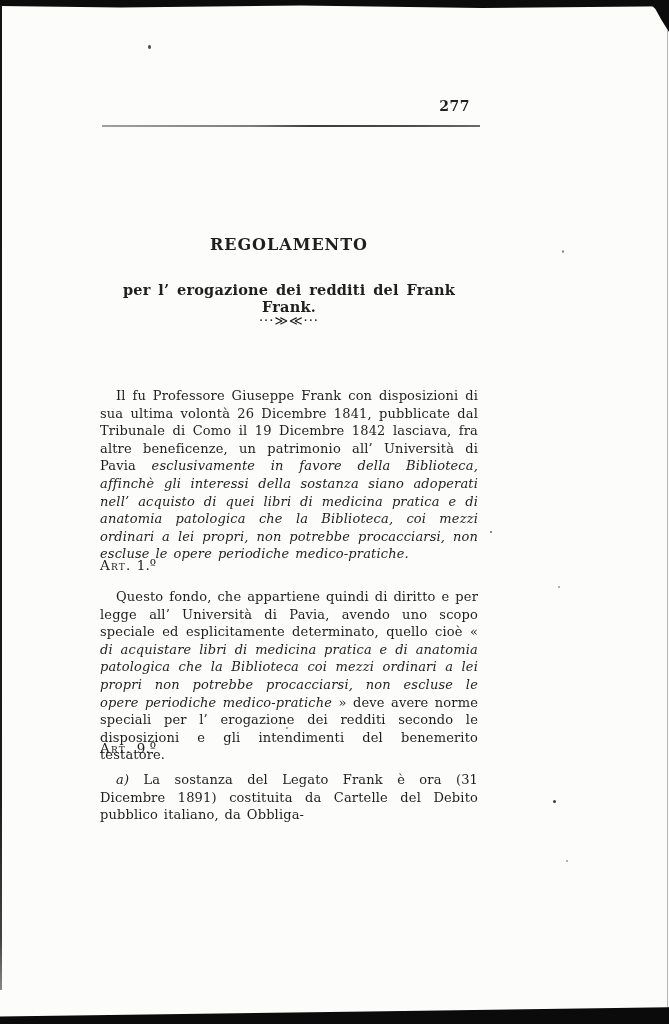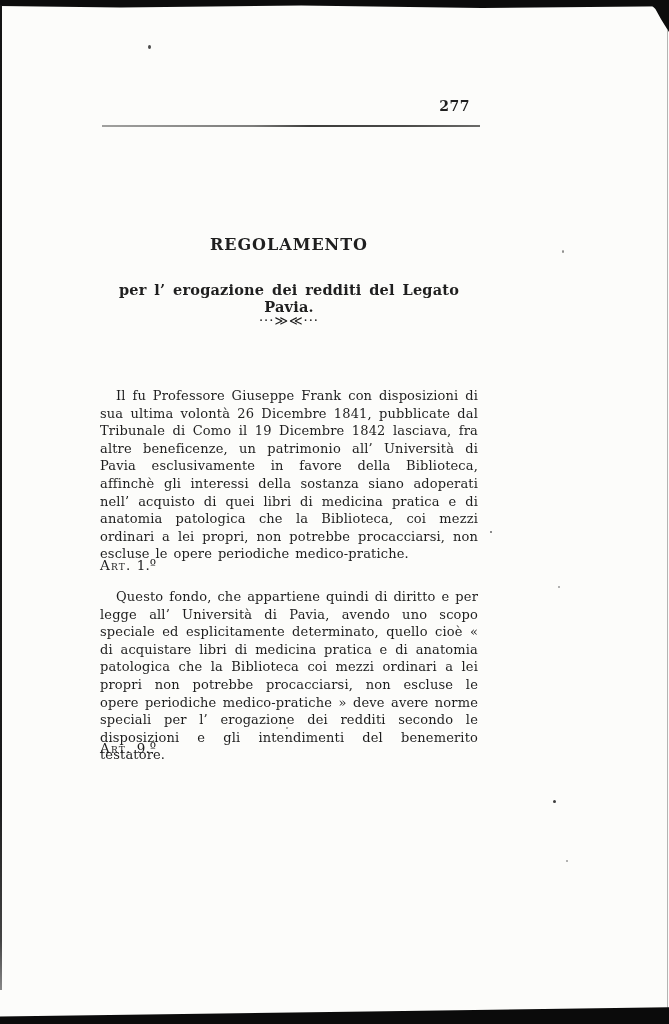--- a/index.html
+++ b/index.html
@@ -81,21 +81,21 @@
   .body-par {
     position: absolute; left: 0; width: 378px; margin: 0;
     font-size: 13px; line-height: 17.6px;
     text-align: justify; text-indent: 16px;
     word-spacing: 1.6px; letter-spacing: 0.15px;
     color: #1e1e1e;
   }
   .par-intro { top: 387px; }
   .par-art1  { top: 588px; }
   .par-art2  { top: 771px; }
-  .italic { }
+  .italic { font-style: italic; }
   .art-heading {
     position: absolute; left: 0; width: 100%; margin: 0;
     text-align: left;
     font-size: 13.5px; font-weight: normal; color: #1c1c1c;
   }
   .heading-art1 { top: 557px; }
   .heading-art2 { top: 740px; }
   .art-label { font-variant: small-caps; letter-spacing: 1.2px; margin-right: 0.4em; }
 </style>
 </head>
@@ -115,26 +115,27 @@
   <div class="ink-speck speck-5"></div>
   <div class="ink-speck speck-6"></div>
   <div class="ink-speck speck-7"></div>
 
   <div class="page-number">277</div>
   <div class="header-rule"></div>
 
   <div class="text-column">
 
     <h1 class="doc-title">REGOLAMENTO</h1>
-    <h2 class="doc-subtitle">per l’ erogazione dei redditi del Legato Pavia.</h2>
+    <h2 class="doc-subtitle">per l’ erogazione dei redditi del Frank Frank.</h2>
     <div class="ornament">···≫≪···</div>
 
     <p class="body-par par-intro"><span>Il fu Professore Giuseppe Frank con disposizioni di sua ultima volontà 26 Dicembre 1841, pubblicate dal Tribunale di Como il 19 Dicembre 1842 lasciava, fra altre beneficenze, un patrimonio all’ Università di Pavia </span><span class="italic">esclusivamente in favore della Biblioteca, affinchè gli interessi della sostanza siano adoperati nell’ acquisto di quei libri di medicina pratica e di anatomia patologica che la Biblioteca, coi mezzi ordinari a lei propri, non potrebbe procacciarsi, non escluse le opere periodiche medico-pratiche.</span></p>
 
     <h3 class="art-heading heading-art1"><span class="art-label">Art.</span><span>1.º</span></h3>
 
     <p class="body-par par-art1"><span>Questo fondo, che appartiene quindi di diritto e per legge all’ Università di Pavia, avendo uno scopo speciale ed esplicitamente determinato, quello cioè « </span><span class="italic">di acquistare libri di medicina pratica e di anatomia patologica che la Biblioteca coi mezzi ordinari a lei propri non potrebbe procacciarsi, non escluse le opere periodiche medico-pratiche</span><span> » deve avere norme speciali per l’ erogazione dei redditi secondo le disposizioni e gli intendimenti del benemerito testatore.</span></p>
 
     <h3 class="art-heading heading-art2"><span class="art-label">Art.</span><span>9.º</span></h3>
 
+    <p class="body-par par-art2"><span class="italic">a)</span><span> La sostanza del Legato Frank è ora (31 Dicembre 1891) costituita da Cartelle del Debito pubblico italiano, da Obbliga-</span></p>
 
   </div>
 </div>
 
 </body></html>

